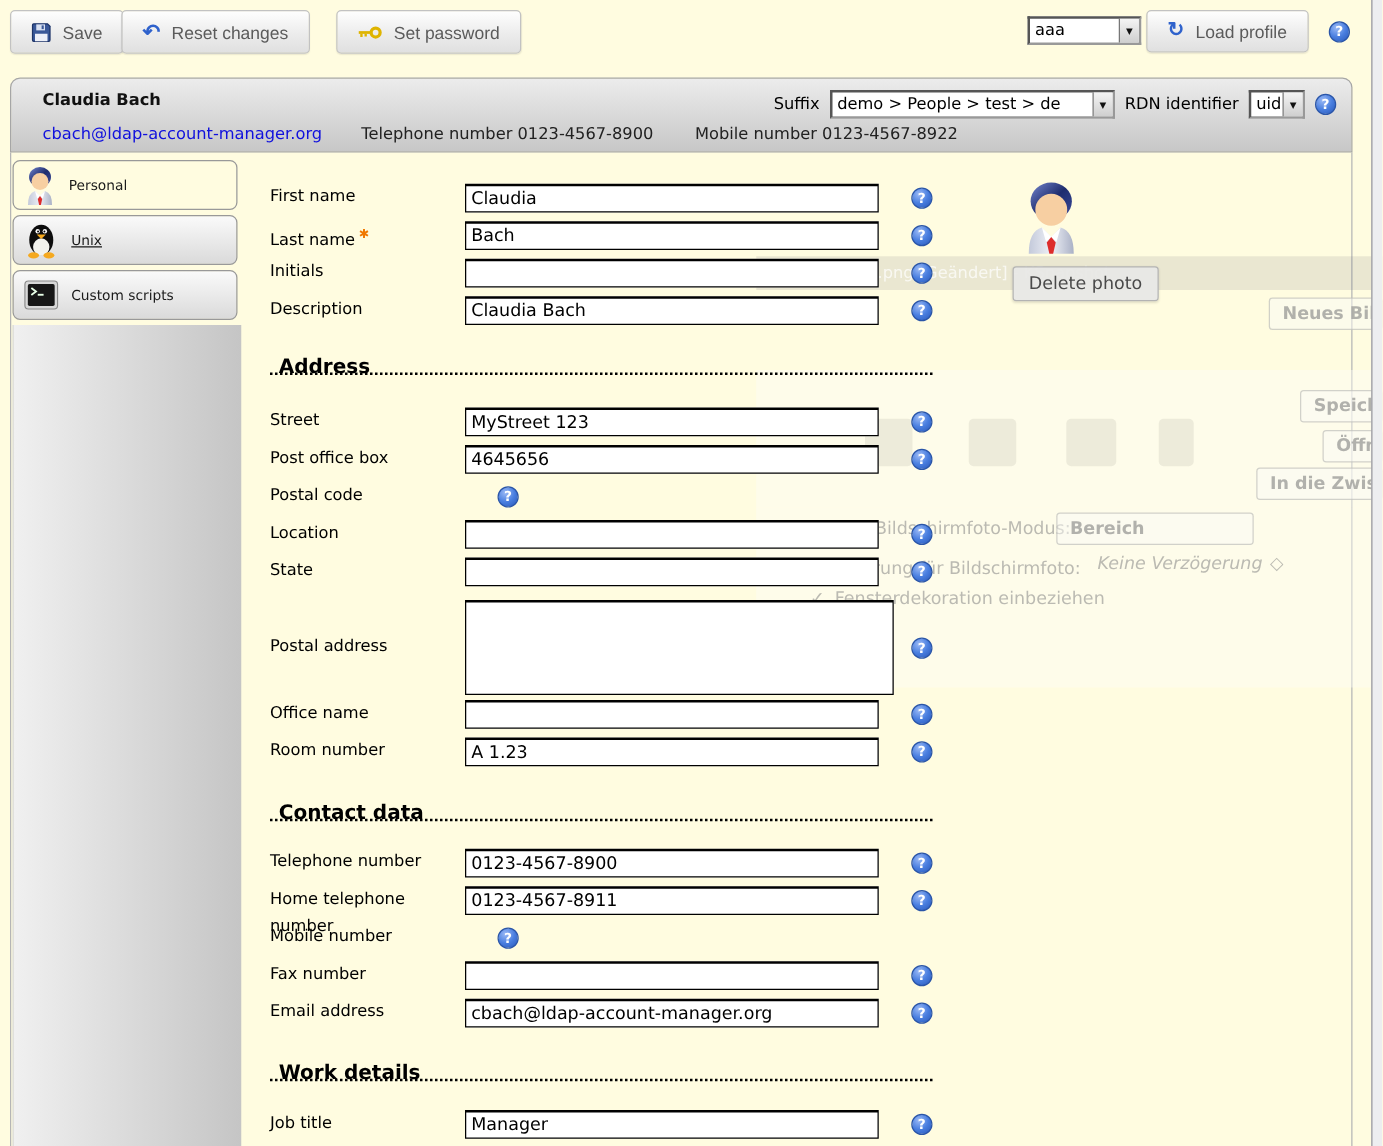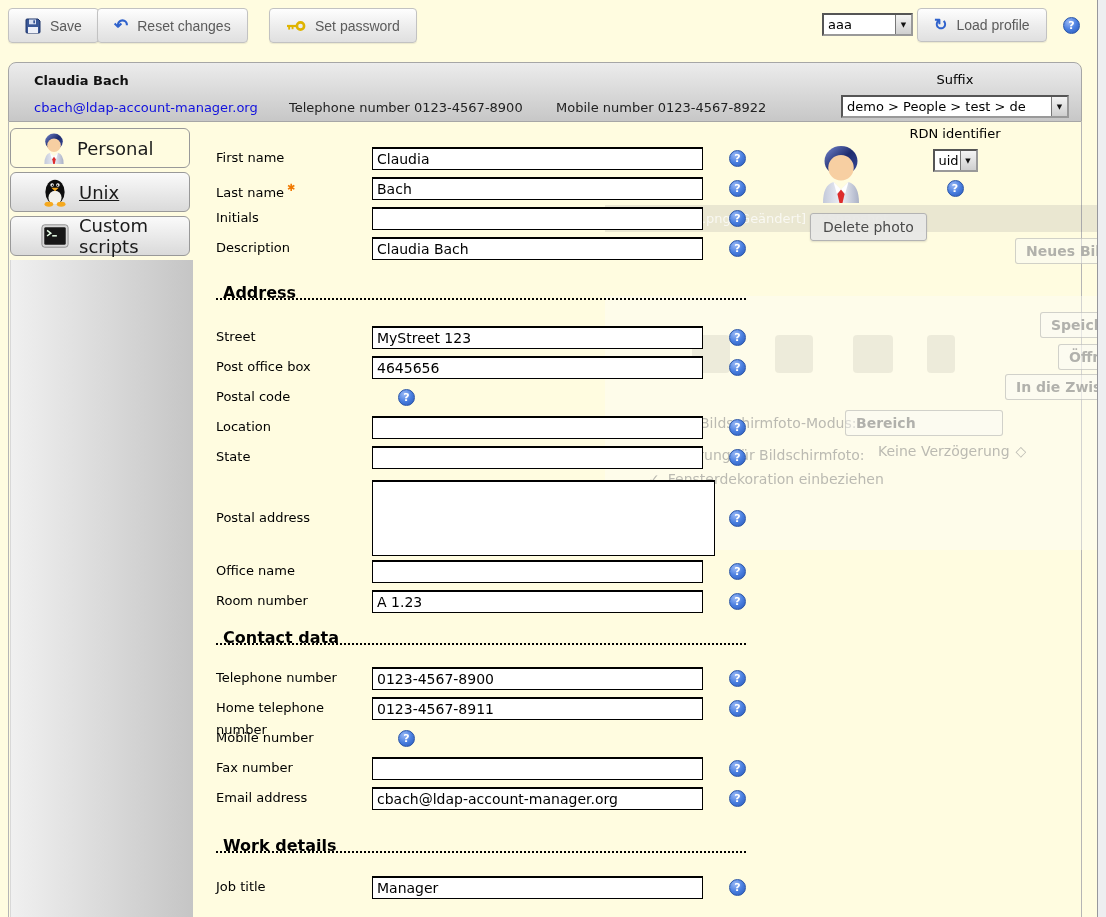--- a/index.html
+++ b/index.html
@@ -40,34 +40,34 @@
   .win-side-borders {
     position:absolute; left:8px; top:122px; width:1074px; height:795px;
     border-left:1px solid #b5b5b5; border-right:1px solid #b5b5b5;
     pointer-events:none;
   }
   .hdr-title { position:absolute; left:25px; top:10px; font-weight:bold; font-size:13px; color:#111; }
   .hdr-row2 { position:absolute; top:37px; left:0; width:100%; height:20px; }
   .hdr-link { position:absolute; left:25px; color:#1111dd; text-decoration:none; cursor:pointer; }
   .hdr-info1 { position:absolute; left:280px; color:#222; }
   .hdr-info2 { position:absolute; left:547px; color:#222; }
-  .hdr-right { position:absolute; right:12px; top:9px; display:flex; align-items:center; gap:8px;flex-direction:column; }
+  .hdr-right { position:absolute; right:12px; top:9px; display:flex; align-items:center; gap:8px; }
   
   .help {
     width:17px; height:17px; border-radius:50%; flex:0 0 17px;
     background:radial-gradient(circle at 35% 28%, #9ab9f5 0%, #4a7fe0 50%, #2857b8 100%);
     border:1px solid #2a55a8; color:#fff; font-weight:bold; font-size:11px;
     display:inline-flex; align-items:center; justify-content:center; cursor:pointer;
     line-height:1;
   }
   
   .tab {
     position:absolute; left:10px; width:180px; height:40px;
-    display:flex; align-items:center; gap:10px; padding-left:30px;
-    border:1px solid #999; border-radius:6px; cursor:pointer; font-size:18px; color:#1a1a1a;
+    display:flex; align-items:center; gap:10px; padding-left:8px;
+    border:1px solid #999; border-radius:6px; cursor:pointer; font-size:11px; color:#1a1a1a;
     background:linear-gradient(#fafafa,#dadada);
   }
   .tab.active { background:#fffce0; }
   .side-panel {
     position:absolute; left:10px; top:260px; width:183px; height:657px;
     background:linear-gradient(to right,#f0f0f0,#c5c5c5);
     border-left:1px solid #d8d8d8;
   }
   
   .form { position:absolute; left:216px; top:147px; width:570px; }
@@ -83,21 +83,21 @@
     width:343px; height:76px; background:#fff; border:1px solid #000; border-top-width:2px;
     font-family:inherit; font-size:14px; padding:2px 4px; resize:none;
   }
   .row.ta .help { margin-left:14px; margin-top:0; }
   .req { color:#f07800; font-size:10px; vertical-align:6px; margin-left:3px; }
   .sect {
     width:530px; height:17px; font-weight:bold; font-size:16px; padding-left:7px;
     border-bottom:2px dotted #000;
   }
   .s1 { margin-top:16px; margin-bottom:26px; }
-  .s2 { margin-top:8px; margin-bottom:22px; }
+  .s2 { margin-top:20px; margin-bottom:22px; }
   .s3 { margin-top:19px; margin-bottom:23px; }
   
   .photo { position:absolute; left:817px; top:142px; }
   .tooltip {
     position:absolute; left:810px; top:213px; height:28px; padding:0 12px;
     background:rgba(232,232,230,0.95); border:1px solid #b3b3b3; border-radius:3px;
     color:#4a4a4a; font-size:14px; display:flex; align-items:center; cursor:pointer;
     box-shadow:0 1px 2px rgba(0,0,0,0.12);
   }
   
@@ -199,21 +199,21 @@
     <div class="ghost g-btn" style="left:1040px; top:312px; width:66px; height:26px;">Speicher</div>
     <div class="ghost g-btn" style="left:1058px; top:344px; width:48px; height:26px;">Öffne</div>
     <div class="ghost g-btn" style="left:1005px; top:374px; width:101px; height:26px;">In die Zwische</div>
     <div class="ghost g-blob" style="left:692px; top:335px; width:38px; height:38px;"></div>
     <div class="ghost g-blob" style="left:775px; top:335px; width:38px; height:38px;"></div>
     <div class="ghost g-blob" style="left:853px; top:335px; width:40px; height:38px;"></div>
     <div class="ghost g-blob" style="left:927px; top:335px; width:28px; height:38px;"></div>
     <div class="ghost g-text" style="left:700px; top:415px;">Bildschirmfoto-Modus:</div>
     <div class="ghost g-btn" style="left:845px; top:410px; width:158px; height:26px;">Bereich</div>
     <div class="ghost g-text" style="left:642px; top:447px;">Verzögerung für Bildschirmfoto:</div>
-    <div class="ghost" style="left:878px; top:443px; display:flex; gap:6px; align-items:flex-end;">
+    <div class="ghost" style="left:878px; top:443px; display:flex; gap:6px; align-items:flex-end;font-style:italic;">
       <span class="g-text">Keine Verzögerung</span>
       <span class="g-text">◇</span>
     </div>
     <div class="ghost" style="left:648px; top:471px; display:flex; gap:8px; align-items:center;">
       <span class="g-text">✓</span>
       <span class="g-text">Fensterdekoration einbeziehen</span>
     </div>
     <div class="ghost g-btn" style="left:617px; top:505px; width:64px; height:27px;">Hilfe ▼</div>
   </div>
 

